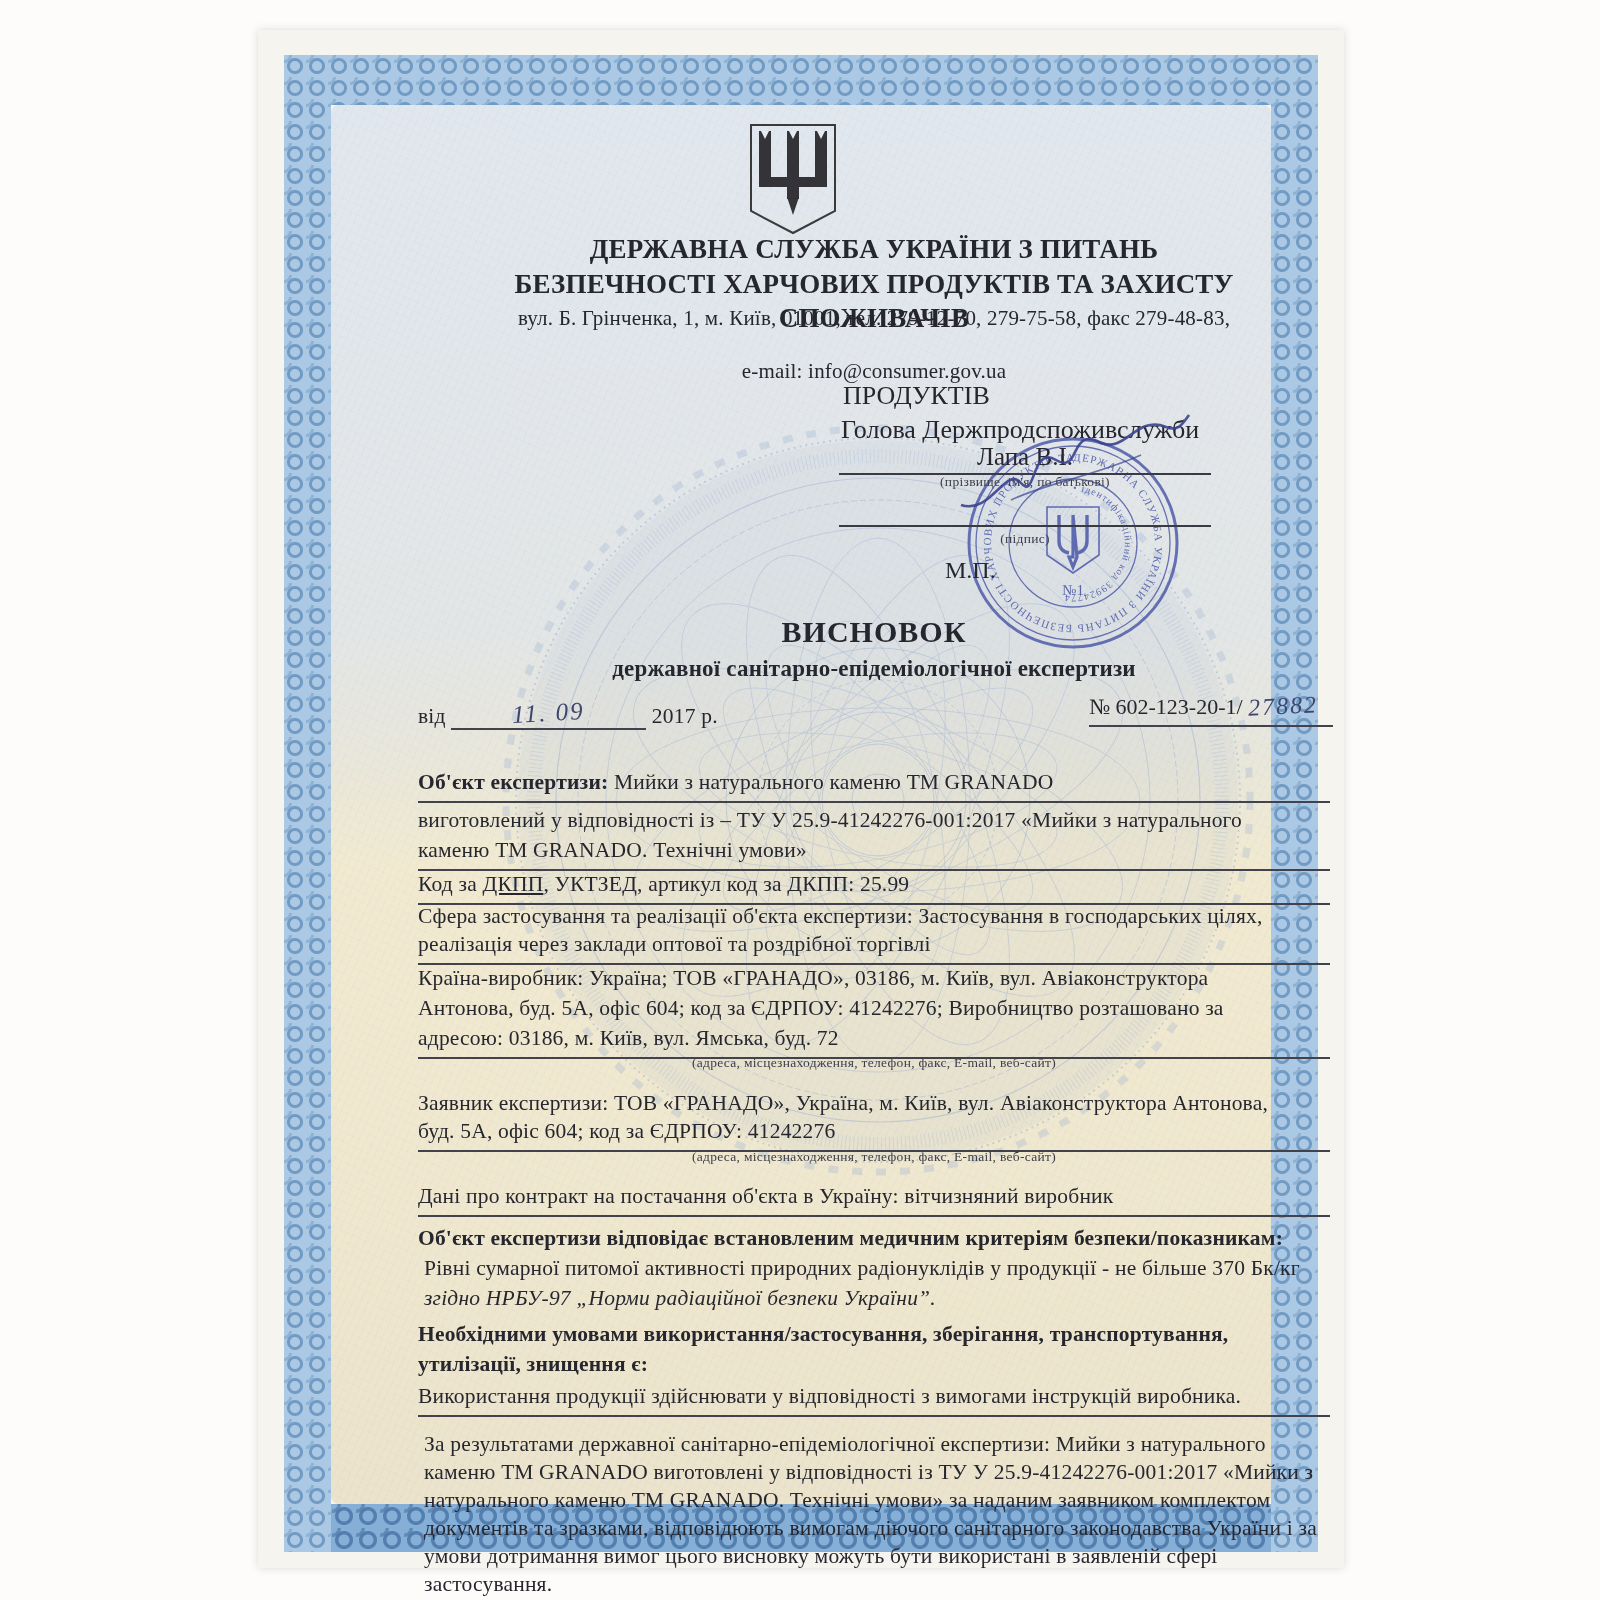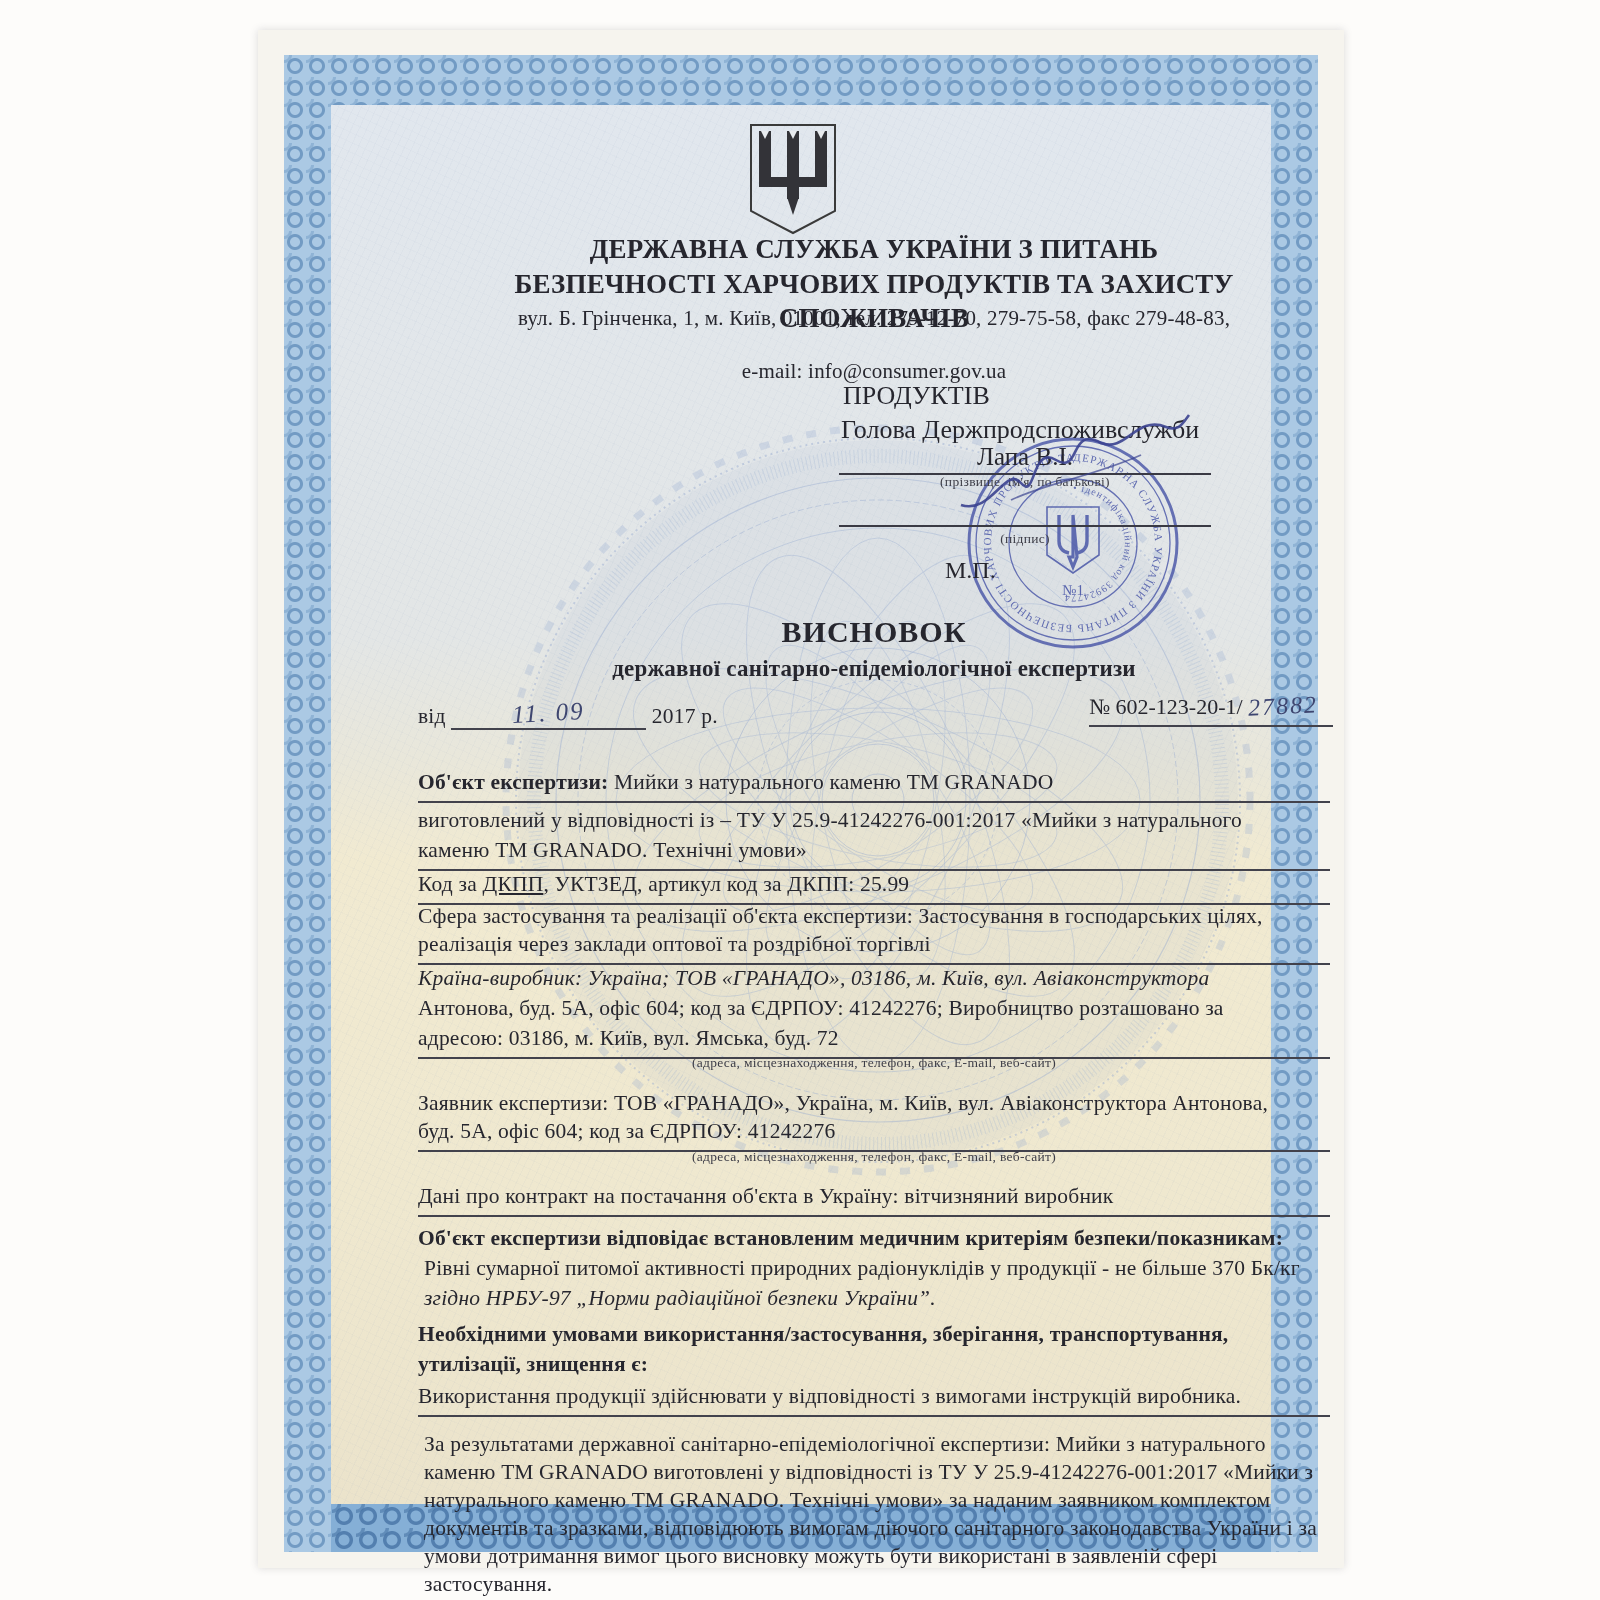--- a/index.html
+++ b/index.html
@@ -35,20 +35,21 @@
   #band-bottom{left:26px;bottom:16px;right:26px;height:48px;}
   #band-left{left:26px;top:25px;bottom:16px;width:47px;}
   #band-right{right:26px;top:25px;bottom:16px;width:47px;}
   
   #page{
     position:absolute;left:73px;top:75px;right:73px;bottom:64px;
     background:
       repeating-linear-gradient(115deg, rgba(130,150,185,.05) 0 1px, rgba(0,0,0,0) 1px 7px),
       repeating-linear-gradient(25deg, rgba(130,150,185,.04) 0 1px, rgba(0,0,0,0) 1px 9px),
       linear-gradient(180deg,#e1e7ee 0%, #e3e6e6 38%, #e9e7da 47%, #f1ead1 54%, #efe8cf 78%, #ebe3cb 100%);
+    border-radius: 8px;
   }
   .txt{color:#26262e;}
   .ln{
     position:absolute;left:87px;width:912px;
     font-size:21.5px;line-height:1.25;color:#26262e;letter-spacing:.2px;
     z-index:6;
   }
   .ul{border-bottom:2px solid #42424c;padding-bottom:5px;}
   .b{font-weight:bold;}
   .hint{font-size:13.5px;color:#3d3d47;text-align:center;letter-spacing:.3px;}
@@ -191,21 +192,21 @@
     <div class="ln" style="top:702px;">виготовлений у відповідності із  –  ТУ У 25.9-41242276-001:2017 «Мийки з натурального</div>
     <div class="ln ul" style="top:732px;">каменю ТМ GRANADO. Технічні умови»</div>
 
     <div class="ln ul" style="top:766px;">
       <span>Код за </span><span class="udeco">ДКПП</span><span>, УКТЗЕД, артикул  код за ДКПП: 25.99</span>
     </div>
 
     <div class="ln" style="top:798px;">Сфера застосування та реалізації об'єкта експертизи:  Застосування в господарських цілях,</div>
     <div class="ln ul" style="top:826px;">реалізація через заклади оптової та роздрібної торгівлі</div>
 
-    <div class="ln" style="top:840px;margin-top:20px;font-style:italic;">Країна-виробник:  Україна; ТОВ «ГРАНАДО», 03186, м. Київ, вул.  Авіаконструктора</div>
+    <div class="ln" style="top:840px;margin-top:20px;">Країна-виробник:  Україна; ТОВ «ГРАНАДО», 03186, м. Київ, вул.  Авіаконструктора</div>
     <div class="ln" style="top:870px;margin-top:20px;">Антонова, буд. 5А, офіс 604; код за ЄДРПОУ: 41242276; Виробництво розташовано за</div>
     <div class="ln ul" style="top:900px;margin-top:20px;">адресою: 03186,  м. Київ, вул.  Ямська, буд. 72</div>
     <div class="ln hint" style="top:930px;margin-top:20px;">(адреса, місцезнаходження, телефон, факс, E-mail, веб-сайт)</div>
 
     <div class="ln" style="top:985px;">Заявник експертизи:  ТОВ «ГРАНАДО», Україна, м. Київ, вул.  Авіаконструктора Антонова,</div>
     <div class="ln ul" style="top:1013px;">буд. 5А, офіс 604; код за ЄДРПОУ: 41242276</div>
     <div class="ln hint" style="top:1044px;">(адреса, місцезнаходження, телефон, факс, E-mail, веб-сайт)</div>
 
     <div class="ln ul" style="top:1078px;">Дані про контракт на постачання об'єкта в Україну: вітчизняний виробник</div>
 

